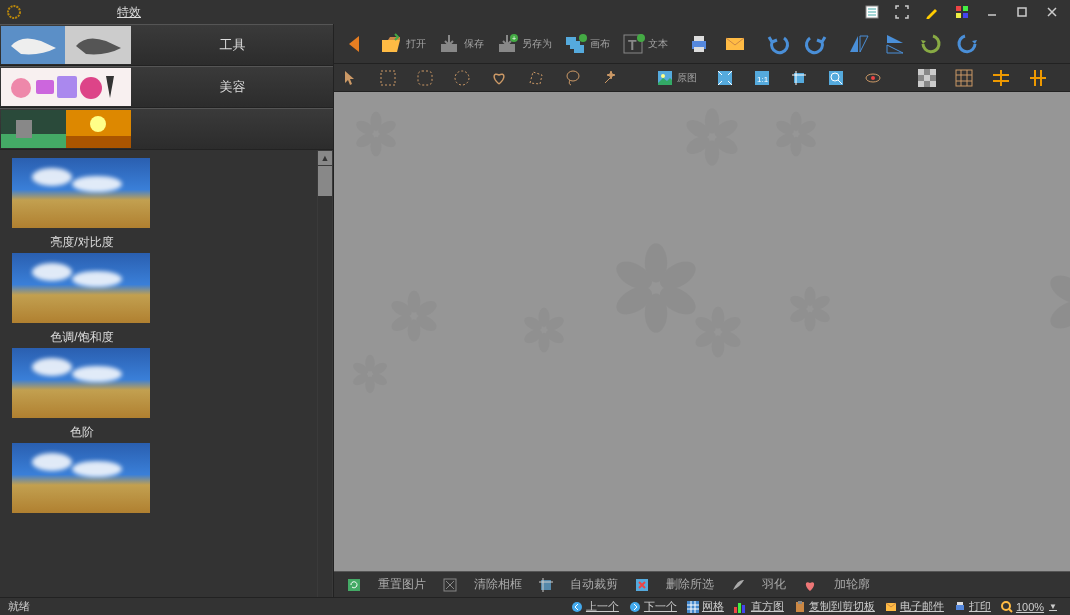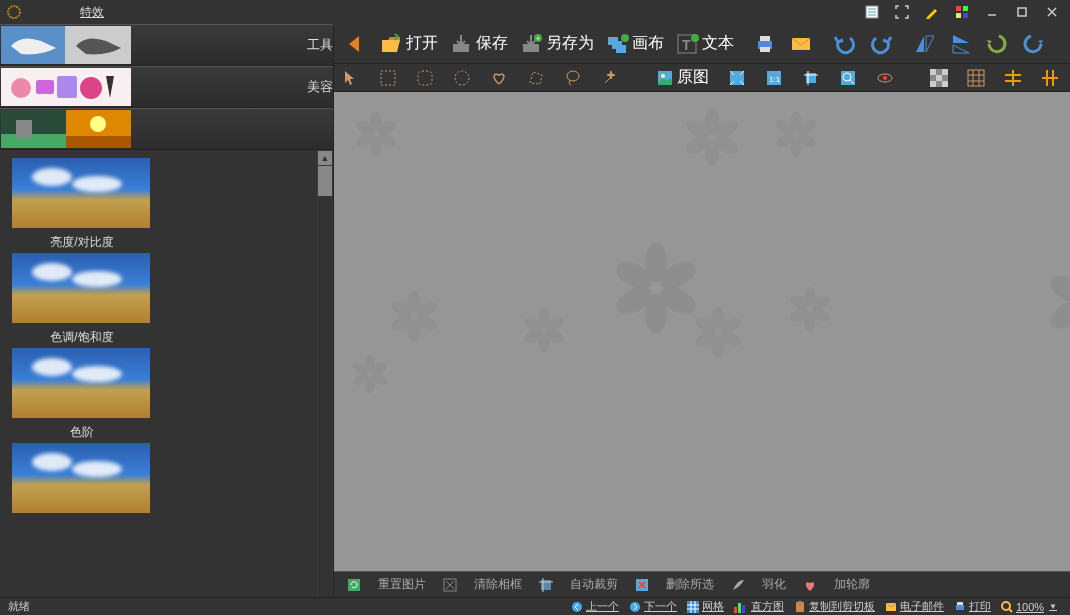--- a/index.html
+++ b/index.html
@@ -1,46 +1,46 @@
 <!DOCTYPE html>
 <html><head>
 <meta charset="utf-8">
 <style>
 * { margin:0; padding:0; box-sizing:border-box; font-family:"Microsoft YaHei",Arial,sans-serif; }
 body { background:#333; width:1070px; height:615px; overflow:hidden; color:#ccc; font-size:12px; }
 
 .titlebar { height:24px; background:#333; display:flex; align-items:center; padding:0 6px; }
 .titlebar .app-icon { width:16px; height:16px; }
 .titlebar .spacer { flex:1; }
-.titlebar .title { margin-left:58px; color:#ddd;text-decoration:underline; }
+.titlebar .title { margin-left:95px; color:#ddd;text-decoration:underline; }
 .titlebar .wbtn { width:24px; height:20px; display:flex; align-items:center; justify-content:center; margin-left:6px; cursor:pointer; }
 
 .layout { display:flex; height:calc(100% - 24px - 18px); }
 .leftpanel { width:334px; background:#333; display:flex; flex-direction:column; border-right:1px solid #222; }
 .cat { height:42px; display:flex; align-items:center; border-top:1px solid #555; border-bottom:1px solid #222; background:linear-gradient(#3a3a3a,#2c2c2c); cursor:pointer; }
 .cat .thumb { width:132px; height:40px; display:flex; align-items:center; justify-content:center; overflow:hidden; }
-.cat .lbl { flex:1; text-align:right; color:#ddd; font-size:13px; }
+.cat .lbl { flex:1; text-align:center; color:#ddd; font-size:13px; }
 
 .effgrid-wrap { flex:1; display:flex; position:relative; background:#333; }
 .effgrid { flex:1; overflow:hidden; padding:8px 6px 12px 12px; display:flex; flex-wrap:wrap; gap:2px 30px; align-content:flex-start; }
 .eff { width:140px; text-align:center; }
 .eff .pv { width:138px; height:70px; background:linear-gradient(#2a5fb0 0%,#3a7fd8 45%,#c2a050 60%,#b08030 100%); position:relative; overflow:hidden; cursor:pointer; }
 .eff .pv .cloud { position:absolute; background:rgba(255,255,255,0.85); border-radius:50%; filter:blur(2px); }
 .eff .lbl { margin-top:6px; color:#ddd; cursor:pointer; }
 .vscroll { width:16px; background:#3a3a3a; display:flex; flex-direction:column; }
 .vscroll .arr { height:14px; background:#888; margin:1px; display:flex; align-items:center; justify-content:center; color:#333; font-size:9px; cursor:pointer; }
 .vscroll .track { flex:1; background:#333; margin:0 1px; position:relative; }
 .vscroll .thumb { position:absolute; top:0; left:0; right:0; height:30px; background:#888; cursor:pointer; }
 
 .rightpanel { flex:1; display:flex; flex-direction:column; background:#333; }
 .toolbar1 { height:40px; display:flex; align-items:center; padding:0 4px; border-bottom:1px solid #222; gap:2px; }
 .toolbar2 { height:28px; display:flex; align-items:center; padding:0 4px; border-bottom:1px solid #222; gap:11px; }
 .tb-btn { display:flex; align-items:center; justify-content:center; padding:2px 4px; cursor:pointer; border-radius:2px; }
 .tb-btn .ico { width:26px; height:26px; display:flex; align-items:center; justify-content:center; }
-.tb-btn .txt { margin-left:2px; color:#ffffff; font-size:16px; }
+.tb-btn .txt { margin-left:2px; color:#a3a3a3; font-size:10px; }
 .tb-sm { width:26px; height:24px; display:flex; align-items:center; justify-content:center; cursor:pointer; }
 .sep { width:6px; }
 
 .canvas { flex:1; background:#969696; position:relative; overflow:hidden; }
 
 .bottombar { height:26px; background:#333; border-top:1px solid #555; display:flex; align-items:center; padding:0 6px; gap:4px; }
 .bb-btn { display:flex; align-items:center; gap:16px; padding:2px 6px; color:#aaa; cursor:pointer; }
 .bb-btn .ico { width:16px; height:16px; display:flex; align-items:center; justify-content:center; }
 
 .statusbar { height:18px; background:#333; border-top:1px solid #222; display:flex; align-items:center; padding:0 8px; color:#ccc; font-size:11px; }

